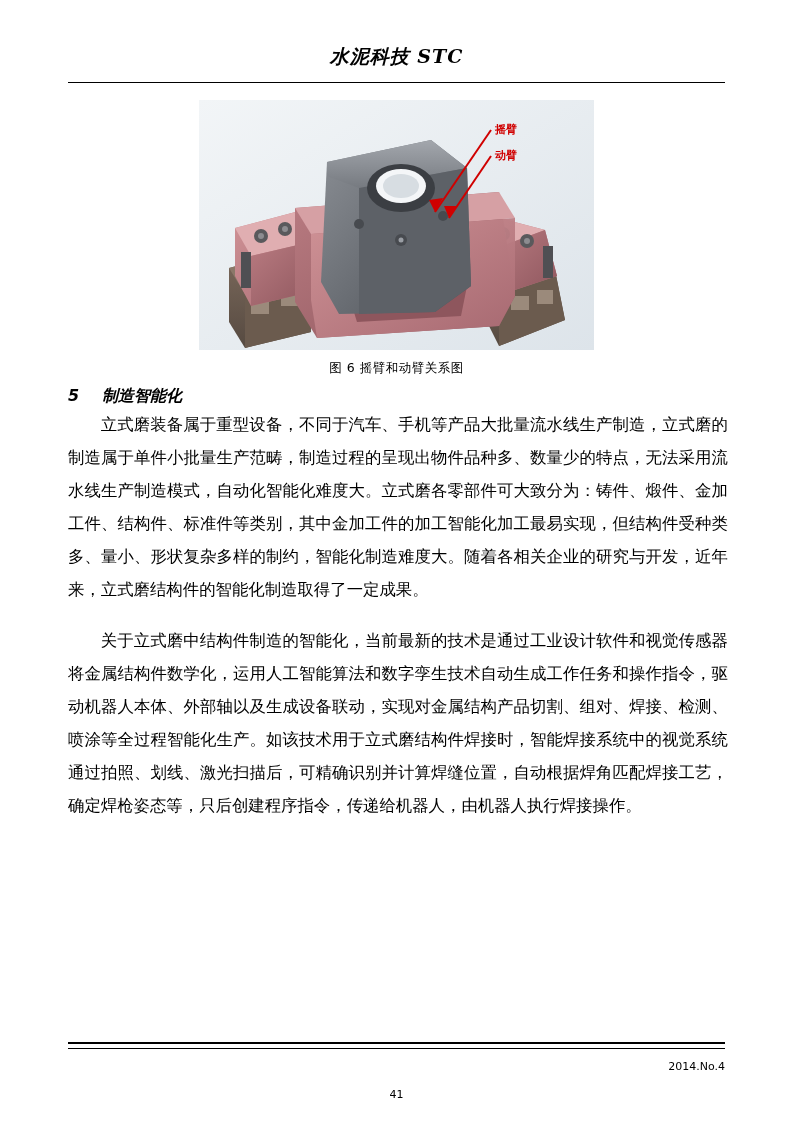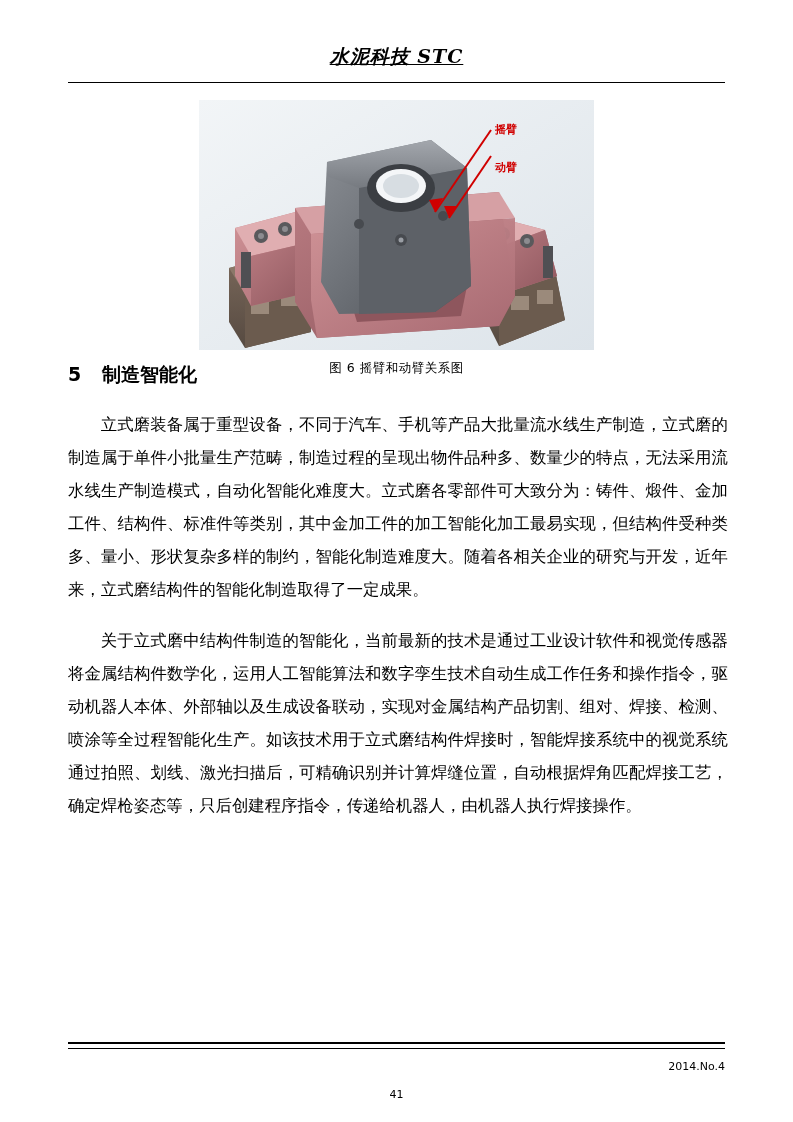--- a/index.html
+++ b/index.html
@@ -23,21 +23,20 @@
     left: 68px;
     width: 657px;
     text-align: center;
   }
   .header-title {
     font-family: "DejaVu Serif", "Liberation Serif", serif;
     font-size: 19px;
     font-weight: bold;
     letter-spacing: 1px;
     font-style: italic;
-    text-decoration: underline;
   }
   .header-rule {
     position: absolute;
     top: 82px;
     left: 68px;
     width: 657px;
     height: 0;
     border-top: 1.4px solid #000;
   }
   
@@ -63,30 +62,31 @@
   }
   .fig-label {
     position: absolute;
     color: #d00000;
     font-size: 11px;
     font-family: "DejaVu Sans", "Liberation Sans", sans-serif;
     font-weight: bold;
     white-space: nowrap;
   }
   .fig-label-1 { left: 296px; top: 22px; }
-  .fig-label-2 { left: 296px; top: 48px; margin-top: 12px; }
+  .fig-label-2 { left: 296px; top: 48px; }
   
   .section-heading {
     position: absolute;
-    top: 362px;
+    top: 386px;
     left: 68px;
     width: 657px;
     font-family: "DejaVu Sans", "Liberation Sans", sans-serif;
     font-weight: bold;
-    font-size: 19px;
+    font-size: 16px;
+    font-style: italic;
   }
   .section-num { display: inline-block; width: 34px; }
   
   .body {
     position: absolute;
     top: 408px;
     left: 68px;
     width: 660px;
     font-size: 16.4px;
     line-height: 33px;

